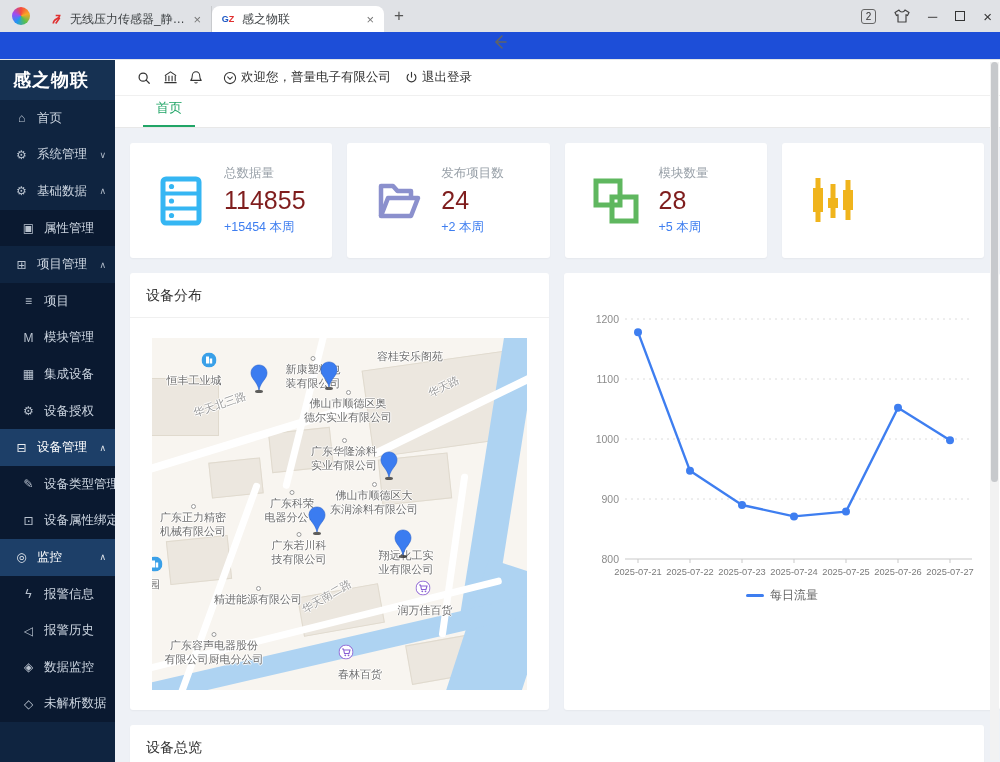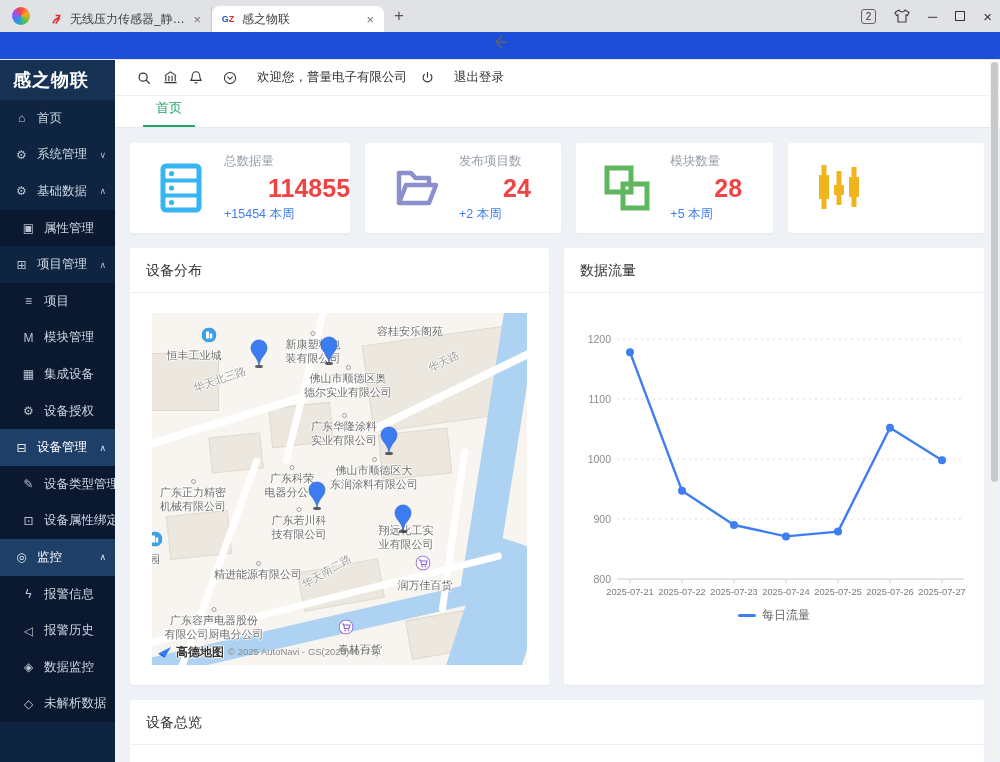--- a/index.html
+++ b/index.html
@@ -45,30 +45,30 @@
   .side-item { height:36.6px; display:flex; align-items:center; font-size:12.5px; padding-left:13px; position:relative; cursor:pointer; white-space:nowrap; }
   .side-item.sub { background:#0a1930; padding-left:20px; }
   .side-item.hl { background:#1d3f68; color:#fff; }
   .si-icon { width:17px; flex:none; font-size:12px; margin-right:7px; text-align:center; opacity:.9; }
   .si-chev { position:absolute; right:9px; font-size:9px; opacity:.85; }
 
   .main { flex:1; position:relative; background:#eef1f6; overflow:hidden; }
   .app-header { height:35px; background:#fff; display:flex; align-items:center; padding:0 16px; }
   .app-title { font-size:15px; color:#333; flex:1; }
   .hdr-ic { width:26px; display:flex; justify-content:center; align-items:center; }
-  .welcome, .logout { display:flex; align-items:center; gap:20px; font-size:12.5px; color:#333; margin-left:14px; white-space:nowrap; }
+  .welcome, .logout { display:flex; align-items:center; gap:4px; font-size:12.5px; color:#333; margin-left:14px; white-space:nowrap; }
   .tabstrip { height:33px; background:#fff; border-top:1px solid #f0f0f0; border-bottom:1px solid #e8e8e8; display:flex; align-items:flex-end; padding-left:28px; }
   .page-tab { font-size:13px; color:#21a567; padding:0 13px 8px; border-bottom:2px solid #21a567; }
 
   .content { padding:15px 16px 0 15px; height:634px; overflow:hidden; }
   .cards { display:grid; grid-template-columns:repeat(4,1fr); gap:15px; }
-  .card { background:#fff; border-radius:3px; height:90px; display:flex; align-items:center; padding-left:26px; gap:18px; box-shadow:0 1px 2px rgba(0,0,0,.04); }
+  .card { background:#fff; border-radius:3px; height:115px; display:flex; align-items:center; padding-left:26px; gap:18px; box-shadow:0 1px 2px rgba(0,0,0,.04); }
   .card-ic { width:50px; height:50px; flex:none; }
   .card-label { font-size:12.5px; color:#98a0a8; margin-bottom:4px; }
-  .card-value { font-size:25px; font-weight:bold; color:#ef4444; line-height:1.15;margin-left:44px; }
+  .card-value { font-size:25px; font-weight:normal; color:#7f1d1d; line-height:1.15; }
   .card-delta { font-size:12.5px; color:#3e7ef0; margin-top:4px; }
 
   .panels { display:grid; grid-template-columns:1fr 1fr; gap:15px; margin-top:15px; }
   .panel { background:#fff; border-radius:3px; box-shadow:0 1px 2px rgba(0,0,0,.04); }
   .panel-hd { font-size:14px; color:#333; padding:14px 16px 12px; border-bottom:1px solid #f0f0f0; }
   .panel-bd { padding:20px 22px; }
 
   
   .map { width:375px; height:352px; position:relative; background:#f8f5f0; overflow:hidden; font-size:11px; }
   .blk { position:absolute; background:#ece7df; border:1px solid #e0dace; }
@@ -78,21 +78,21 @@
                text-shadow:1px 0 0 #fff,-1px 0 0 #fff,0 1px 0 #fff,0 -1px 0 #fff; }
   .map-label.road-lbl { color:#9a9a9a; }
   .poi-dot { display:block; width:5px; height:5px; border:1px solid #9a9a9a; border-radius:50%; background:#fff; margin:0 auto 2px; }
   .map-pin { position:absolute; transform:translate(-50%,-100%); }
   .map-ic { position:absolute; transform:translate(-50%,-50%); }
   .map-attr { position:absolute; left:5px; bottom:4px; display:flex; align-items:center; gap:4px; }
   .map-attr .brand { font-size:12px; font-weight:bold; color:#333; text-shadow:1px 0 0 #fff,-1px 0 0 #fff,0 1px 0 #fff,0 -1px 0 #fff; }
   .map-attr .copy { font-size:9.5px; color:#8a8a8a; }
 
   
-  .chart-bd { padding:28px 8px 8px; }
+  .chart-bd { padding:28px 16px 8px; }
   .legend { display:flex; justify-content:center; align-items:center; gap:6px; margin-top:6px; }
   .legend-mark { width:18px; height:3px; border-radius:2px; background:#3e7ef0; }
   .legend-label { font-size:12px; color:#666; }
 
   .overview { margin-top:15px; height:70px; }
 
   .pg-scroll { position:absolute; right:1px; top:2px; width:9px; height:698px; background:#f2f2f2; }
   .pg-thumb { width:7px; margin:0 auto; height:420px; background:#c7c9cc; border-radius:4px; }
   svg { display:block; }
 </style>
@@ -474,34 +474,25 @@
                         <path d="M10 1 C5.2 1 2 4.6 2 9 C2 15 8 17 10 26 C12 17 18 15 18 9 C18 4.6 14.8 1 10 1 Z" fill="#3b7cf0" stroke="#2a63cc" stroke-width="0.6"></path>
                       </svg>
                     </div>
                     <div class="map-pin" style="left: 251px; top: 221px;">
                       <svg width="20" height="30" viewBox="0 0 20 30">
                         <ellipse cx="10" cy="27.4" rx="4" ry="1.7" fill="#2a2a2a" opacity="0.75"></ellipse>
                         <path d="M10 1 C5.2 1 2 4.6 2 9 C2 15 8 17 10 26 C12 17 18 15 18 9 C18 4.6 14.8 1 10 1 Z" fill="#3b7cf0" stroke="#2a63cc" stroke-width="0.6"></path>
                       </svg>
                     </div>
                   </div>
-                <div class="map-attr">
-                  <svg width="15" height="13" viewBox="0 0 16 14">
-                      <path d="M1 8 L15 1 L8 13 L6 8 Z" fill="#2f7cf6"></path>
-                      <path d="M1 8 L6 8 L8 13 Z" fill="#1b5fd4"></path>
-                    </svg>
-                  <span class="brand">高德地图</span>
-                  <span class="copy">© 2025 AutoNavi - GS(2023)4677号</span>
-                </div>
               </div>
             </div>
           </div>
 
           <div class="panel">
-            <div class="panel-hd">数据流量</div>
             <div class="chart-bd">
               <svg id="flow-chart" width="404" height="280" viewBox="0 0 404 280">
                   <line x1="45" y1="18.0" x2="392" y2="18.0" stroke="#dcdcdc" stroke-width="1" stroke-dasharray="2 4"></line>
                   <text x="39" y="21.5" text-anchor="end" font-size="10.5" fill="#8c8c8c">1200</text>
                   <line x1="45" y1="78.0" x2="392" y2="78.0" stroke="#dcdcdc" stroke-width="1" stroke-dasharray="2 4"></line>
                   <text x="39" y="81.5" text-anchor="end" font-size="10.5" fill="#8c8c8c">1100</text>
                   <line x1="45" y1="138.0" x2="392" y2="138.0" stroke="#dcdcdc" stroke-width="1" stroke-dasharray="2 4"></line>
                   <text x="39" y="141.5" text-anchor="end" font-size="10.5" fill="#8c8c8c">1000</text>
                   <line x1="45" y1="198.0" x2="392" y2="198.0" stroke="#dcdcdc" stroke-width="1" stroke-dasharray="2 4"></line>
                   <text x="39" y="201.5" text-anchor="end" font-size="10.5" fill="#8c8c8c">900</text>

